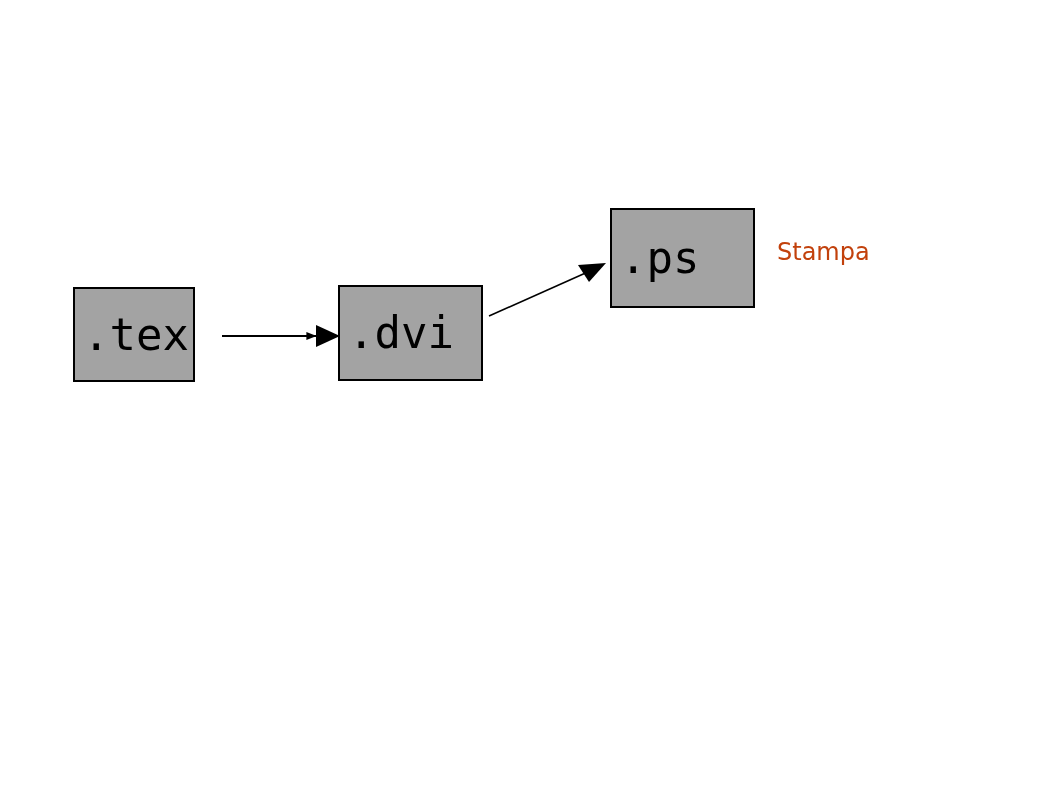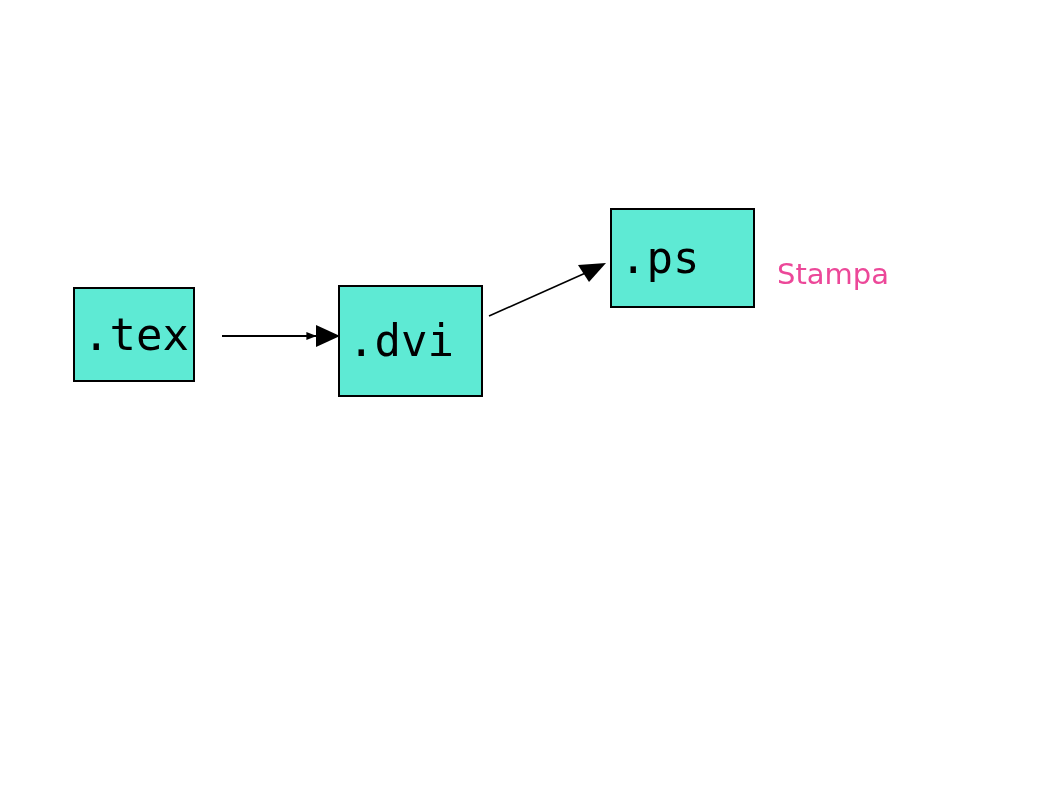--- a/index.html
+++ b/index.html
@@ -14,21 +14,21 @@
   #canvas {
     position: relative;
     width: 1058px;
     height: 794px;
     background: #ffffff;
     overflow: hidden;
   }
   .node {
     position: absolute;
     box-sizing: border-box;
-    background: #5eead4;
+    background: #a3a3a3;
     border: 2px solid #000000;
     display: flex;
     align-items: center;
     justify-content: flex-start;
   }
   .node-label {
     font-family: "DejaVu Sans Mono", monospace;
     font-size: 44px;
     line-height: 1;
     color: #000000;
@@ -39,44 +39,43 @@
   #node-tex {
     left: 73px;
     top: 287px;
     width: 122px;
     height: 95px;
   }
   #node-dvi {
     left: 338px;
     top: 285px;
     width: 145px;
-    height: 112px;
+    height: 96px;
   }
   #node-ps {
     left: 610px;
     top: 208px;
     width: 145px;
     height: 100px;
   }
   #edges {
     position: absolute;
     left: 0;
     top: 0;
     width: 1058px;
     height: 794px;
     pointer-events: none;
   }
   .annotation {
     position: absolute;
     font-family: "DejaVu Sans", sans-serif;
-    font-size: 29px;
+    font-size: 24px;
     line-height: 1;
-    color: #ec4899;
+    color: #c2410c;
     white-space: pre;
-    margin-top: 20px;
   }
   #label-stampa {
     left: 777px;
     top: 240px;
   }
 </style>
 </head>
 <body>
 
 <div id="canvas">

